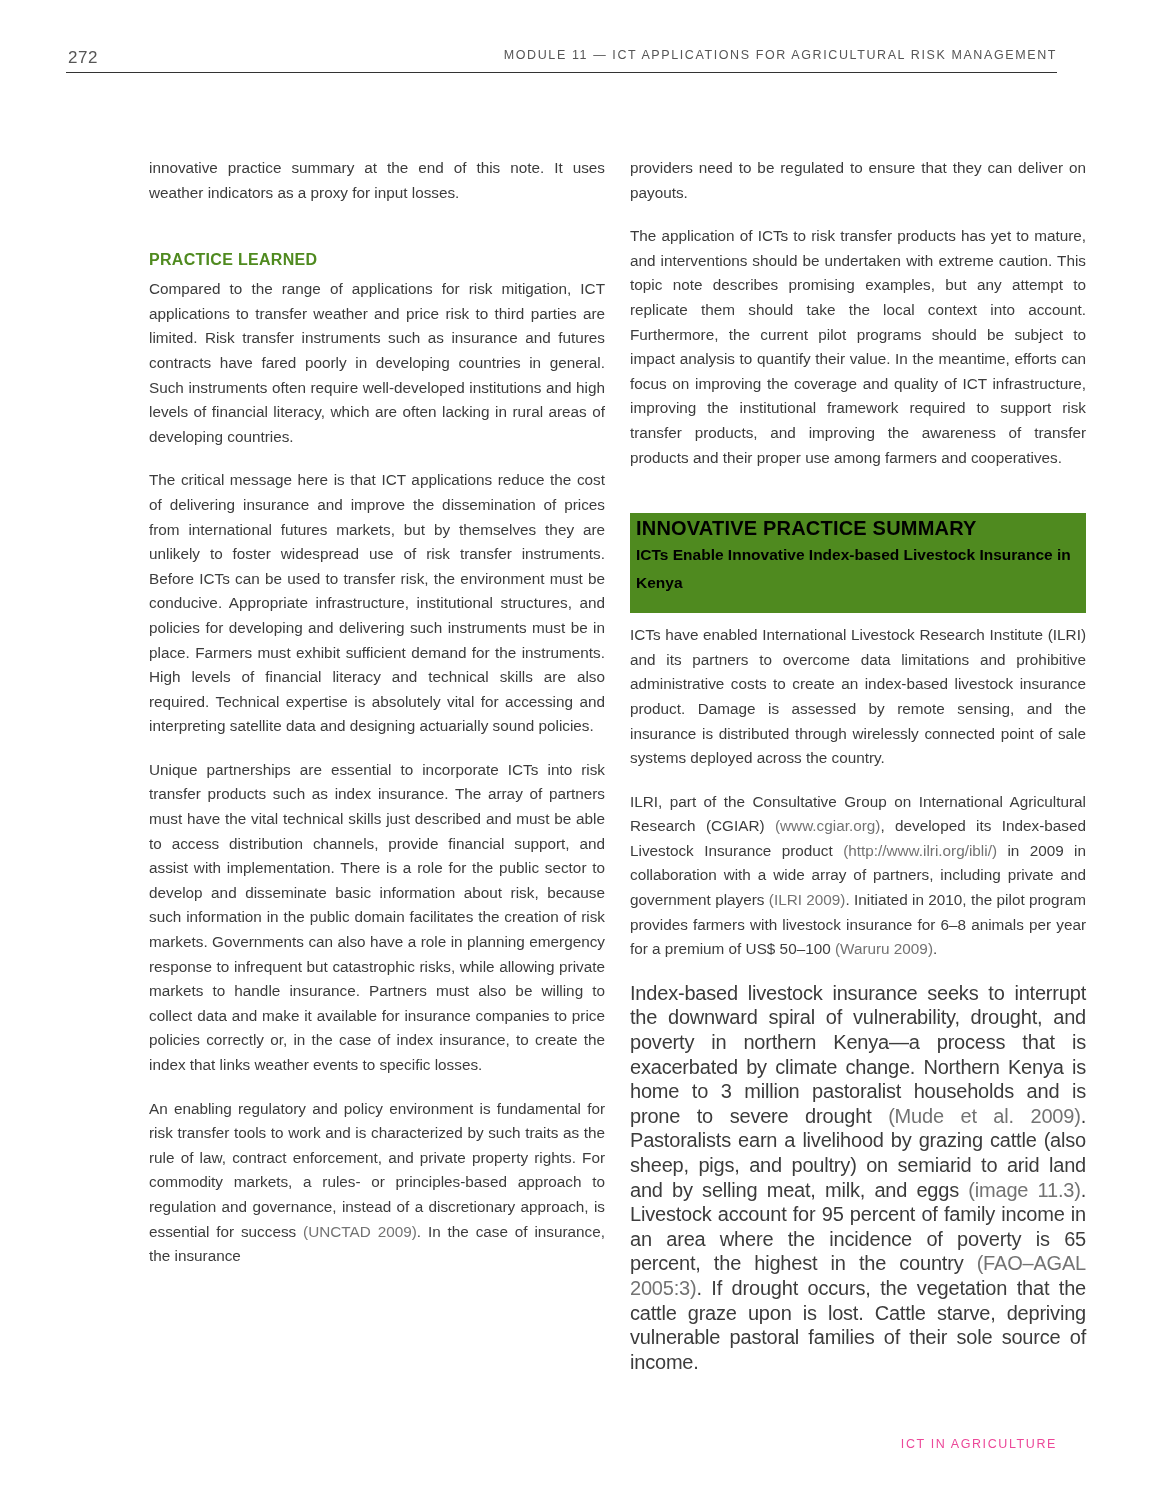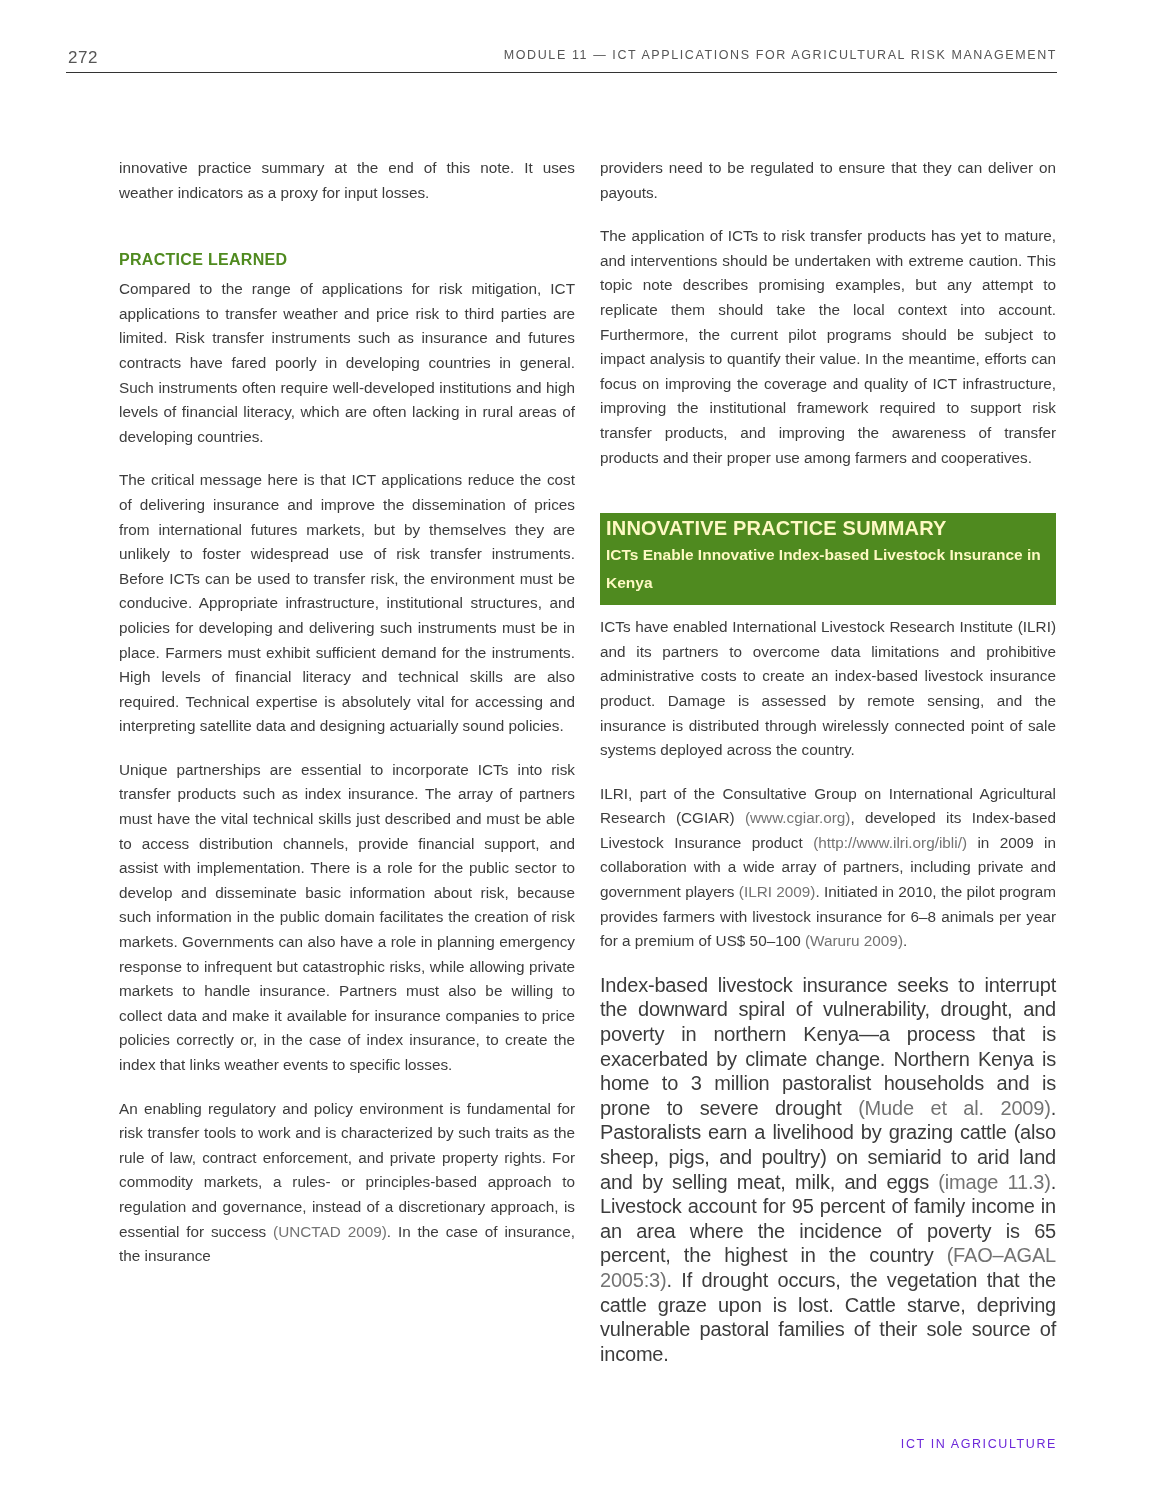--- a/index.html
+++ b/index.html
@@ -2,31 +2,31 @@
 <html><head>
 <meta charset="utf-8">
 <style>
   html, body { margin: 0; padding: 0; background: #ffffff; }
   body { width: 1159px; height: 1500px; position: relative; overflow: hidden;
          font-family: "Liberation Sans", sans-serif; color: #3a3a3a; }
   .header { position: absolute; left: 66px; top: 46px; width: 991px; height: 26px;
             border-bottom: 1.5px solid #333; }
   .page-num { position: absolute; left: 2px; top: 2px; font-size: 17px; color: #555; letter-spacing: 0.5px; }
   .running-title { position: absolute; right: 0; top: 2px; font-size: 12.5px; color: #555; letter-spacing: 1.6px; margin-left: 20px; }
-  .col { position: absolute; top: 156px; width: 456px; }
+  .col { position: absolute; top: 156px; width: 456px; margin-left: 30px; }
   .col-left { left: 119px; }
   .col-right { left: 600px; }
   p { margin: 0 0 19px 0; font-size: 15.3px; line-height: 24.6px; text-align: justify; color: #3c3c3c; }
   .cite { color: #737373; }
   h2.lessons { margin: 44px 0 6px 0; font-size: 16px; font-weight: bold; color: #4f8a1f; letter-spacing: 0.3px; line-height: 22px; }
-  .ips-box { background: #4f8a1f; color: #fef9c3; padding: 3px 6px 8px 6px; margin: 43px 0 10px 0; }
+  .ips-box { background: #4f8a1f; color: #000000; padding: 3px 6px 16px 6px; margin: 43px 0 10px 0; }
   .ips-title { font-size: 20px; font-weight: bold; line-height: 25px; letter-spacing: 0.2px; }
   .ips-sub { font-size: 15.5px; font-weight: bold; line-height: 28px; }
   .dense { font-size: 20px; letter-spacing: -0.2px; }
-  .footer { position: absolute; right: 102px; top: 1437px; font-size: 12.5px; color: #6d28d9; letter-spacing: 1.6px; }
+  .footer { position: absolute; right: 102px; top: 1437px; font-size: 12.5px; color: #ec4899; letter-spacing: 1.6px; }
 </style>
 </head>
 <body>
 
 <div class="header">
   <span class="page-num">272</span>
   <span class="running-title">MODULE 11 — ICT APPLICATIONS FOR AGRICULTURAL RISK MANAGEMENT</span>
 </div>
 
 <div class="col col-left">

